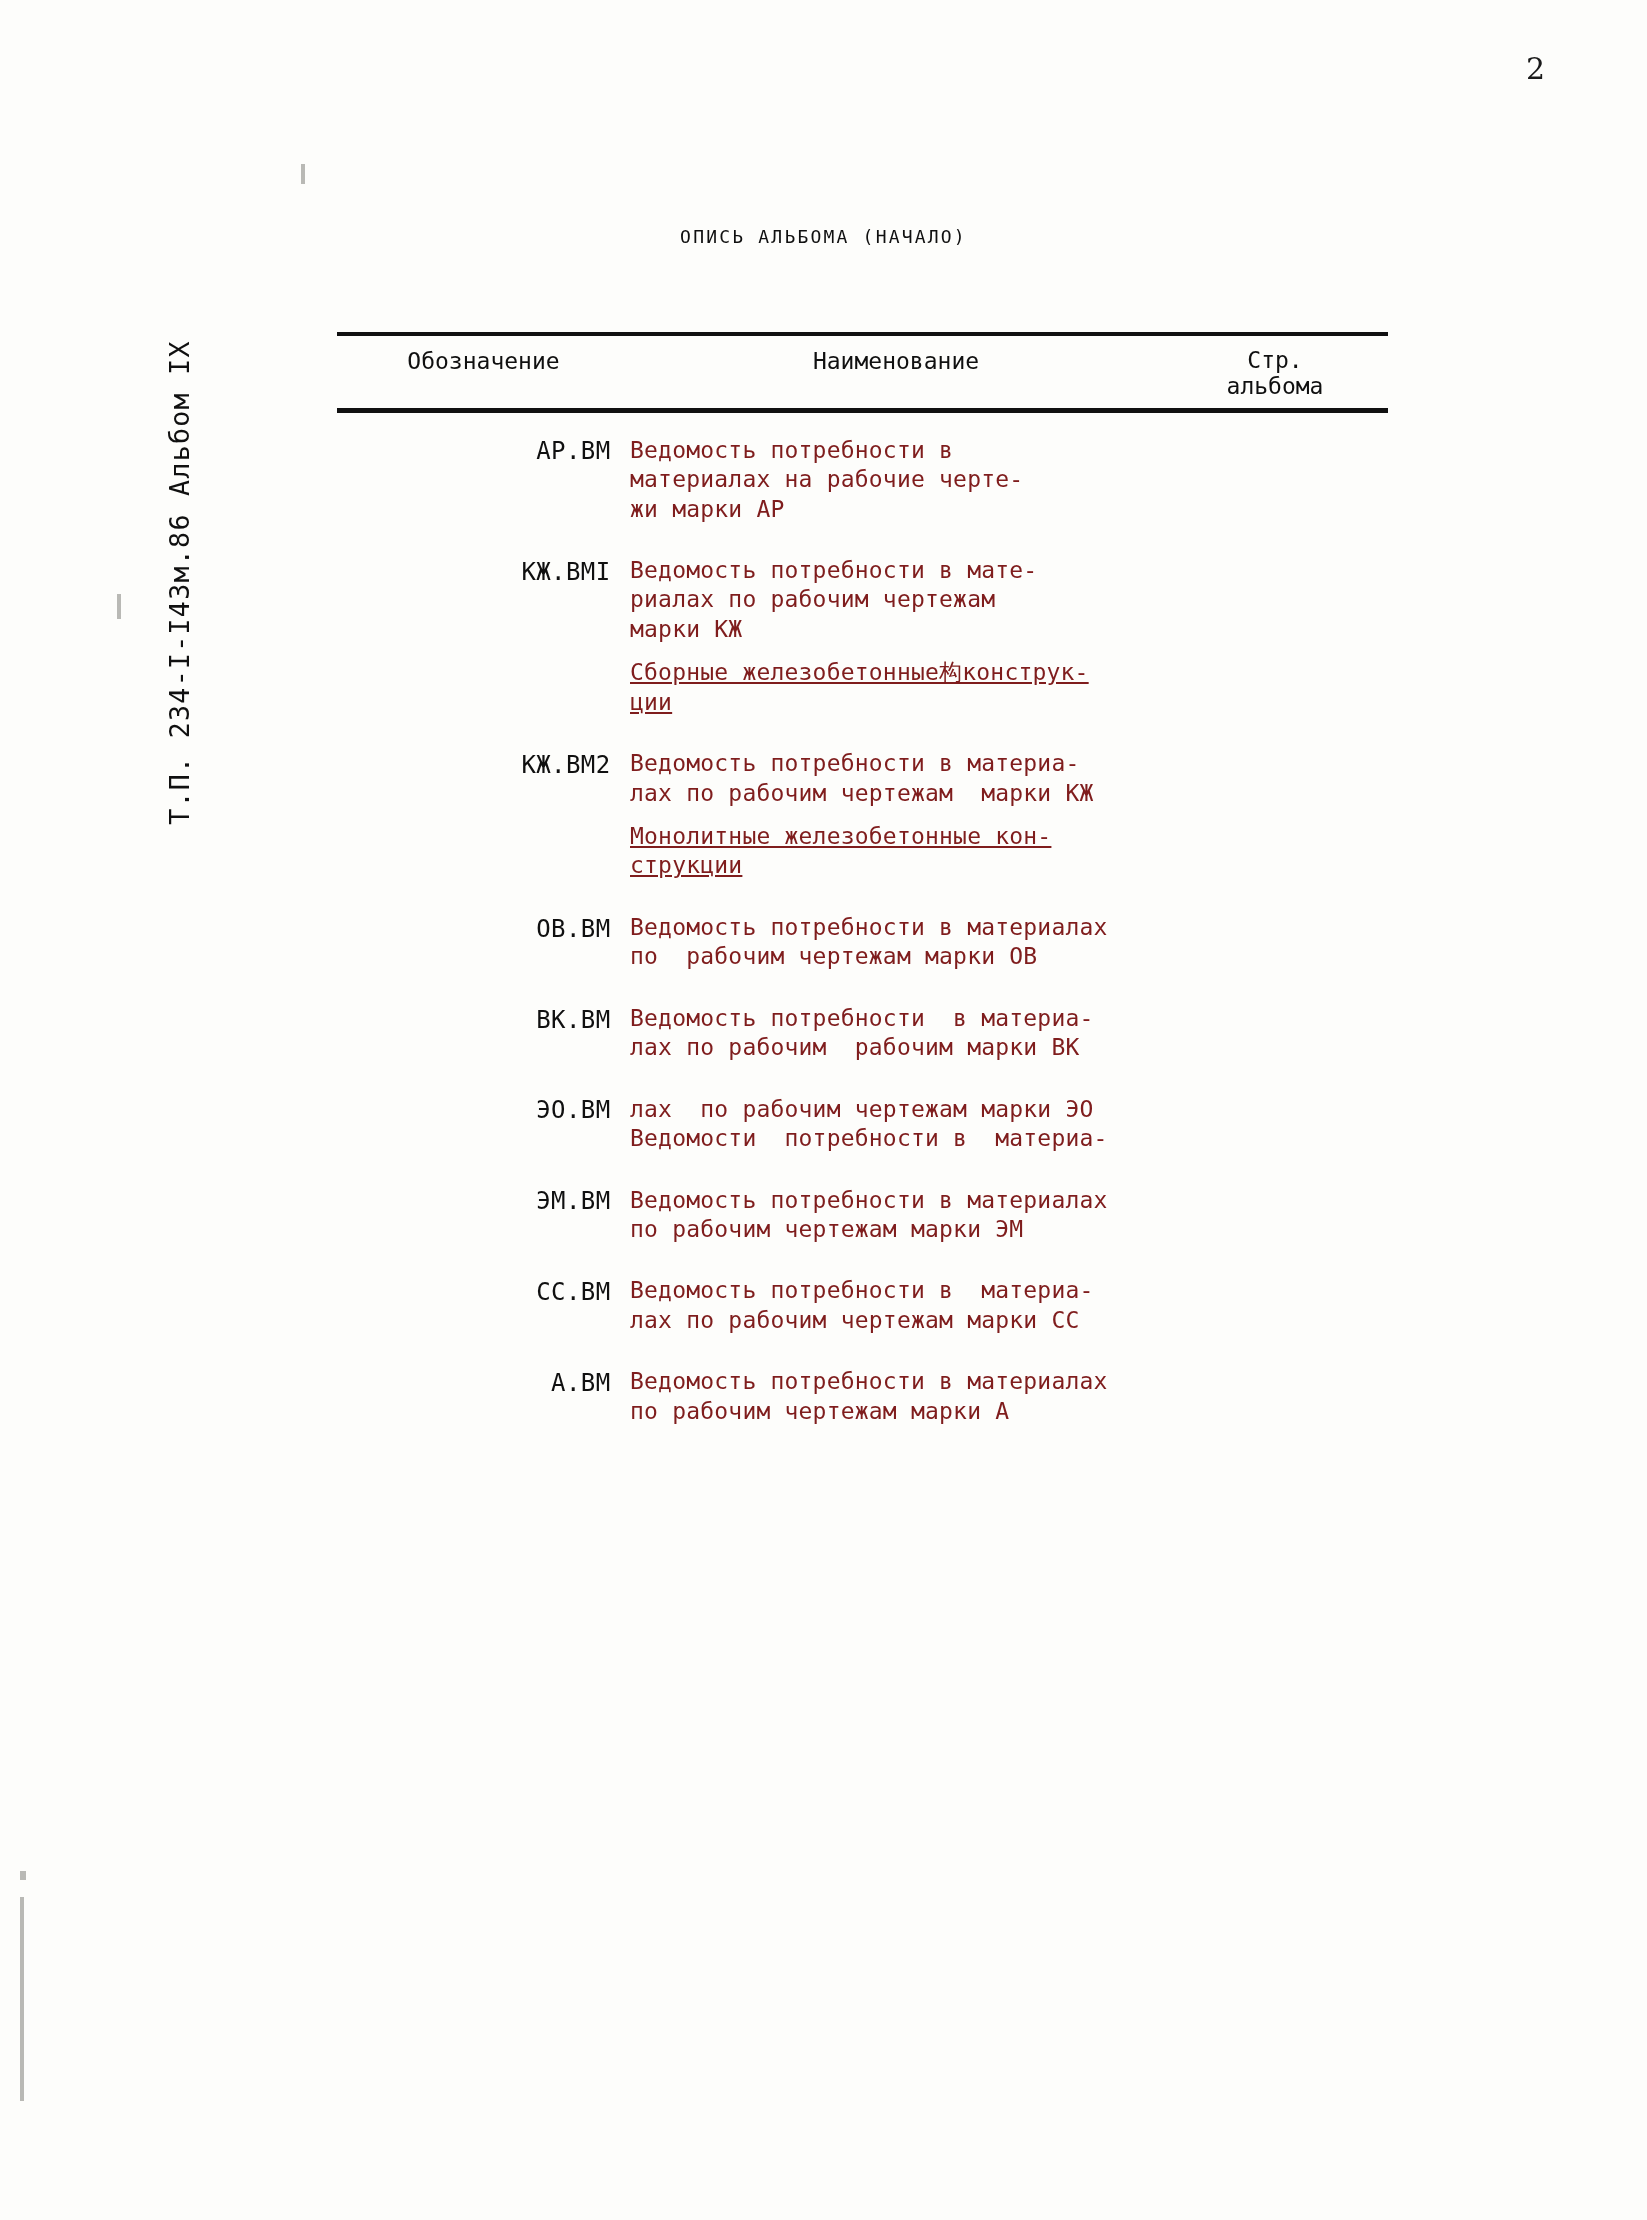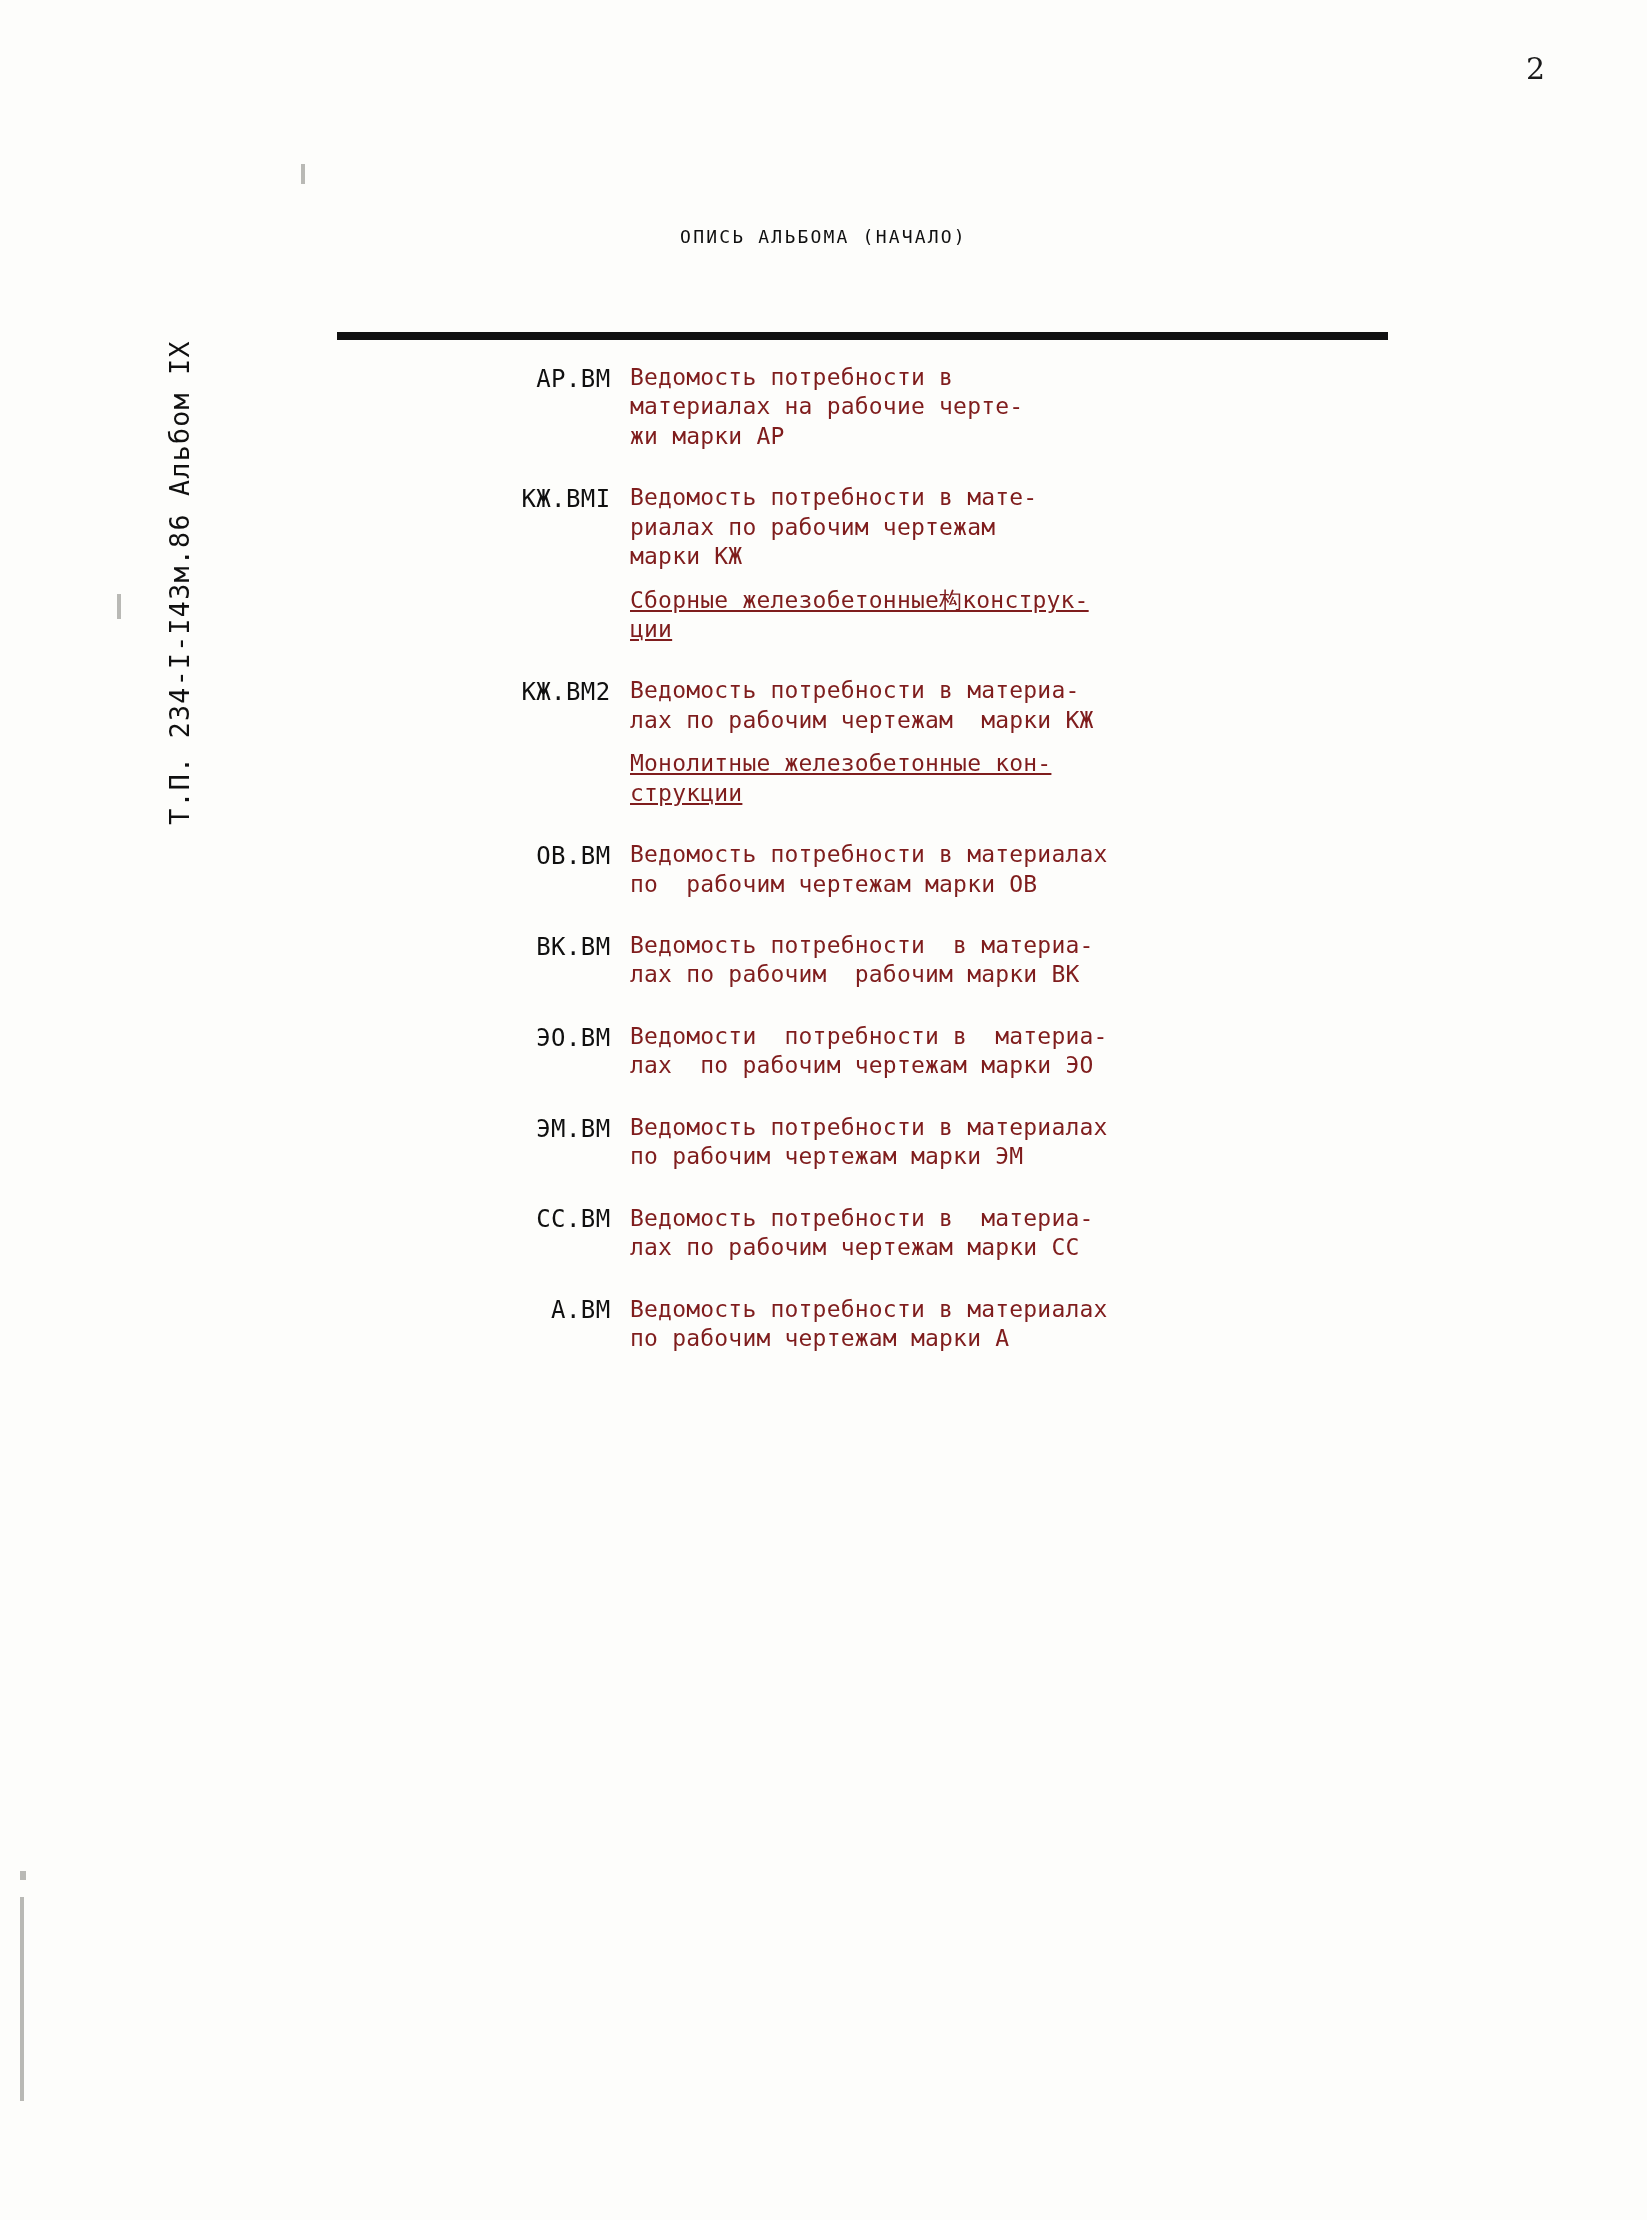--- a/index.html
+++ b/index.html
@@ -159,20 +159,28 @@
   <div class="scan-mark" style="left:19.5px; top:1871px; width:6.2px; height:8.9px;"></div>
 
   <div class="page-number">2</div>
 
   <div class="doc-title">ОПИСЬ АЛЬБОМА (НАЧАЛО)</div>
 
   <div class="side-caption">Т.П. 234-I-I43м.86  Альбом IX</div>
 
   <div class="table-wrap">
     <div class="rule-top"></div>
+    <div class="head-row">
+      <div class="col-code">Обозначение</div>
+      <div class="col-name">Наименование</div>
+      <div class="col-page">
+        <span>Стр.</span>
+        <span class="l2">альбома</span>
+      </div>
+    </div>
     <div class="rule-head"></div>
 
     <div class="body-rows" id="rows">
         <div class="row">
           <div class="code">АР.ВМ</div>
           <div class="desc">
             <span class="line">Ведомость потребности в</span>
             <span class="line">материалах на рабочие черте-</span>
             <span class="line">жи марки АР</span>
           </div>
@@ -215,22 +223,22 @@
           <div class="code">ВК.ВМ</div>
           <div class="desc">
             <span class="line">Ведомость потребности  в материа-</span>
             <span class="line">лах по рабочим  рабочим марки ВК</span>
           </div>
           <div class="page-col"></div>
         </div>
         <div class="row">
           <div class="code">ЭО.ВМ</div>
           <div class="desc">
+            <span class="line">лах  по рабочим чертежам марки ЭО</span>
             <span class="line">Ведомости  потребности в  материа-</span>
-            <span class="line">лах  по рабочим чертежам марки ЭО</span>
           </div>
           <div class="page-col"></div>
         </div>
         <div class="row">
           <div class="code">ЭМ.ВМ</div>
           <div class="desc">
             <span class="line">Ведомость потребности в материалах</span>
             <span class="line">по рабочим чертежам марки ЭМ</span>
           </div>
           <div class="page-col"></div>

